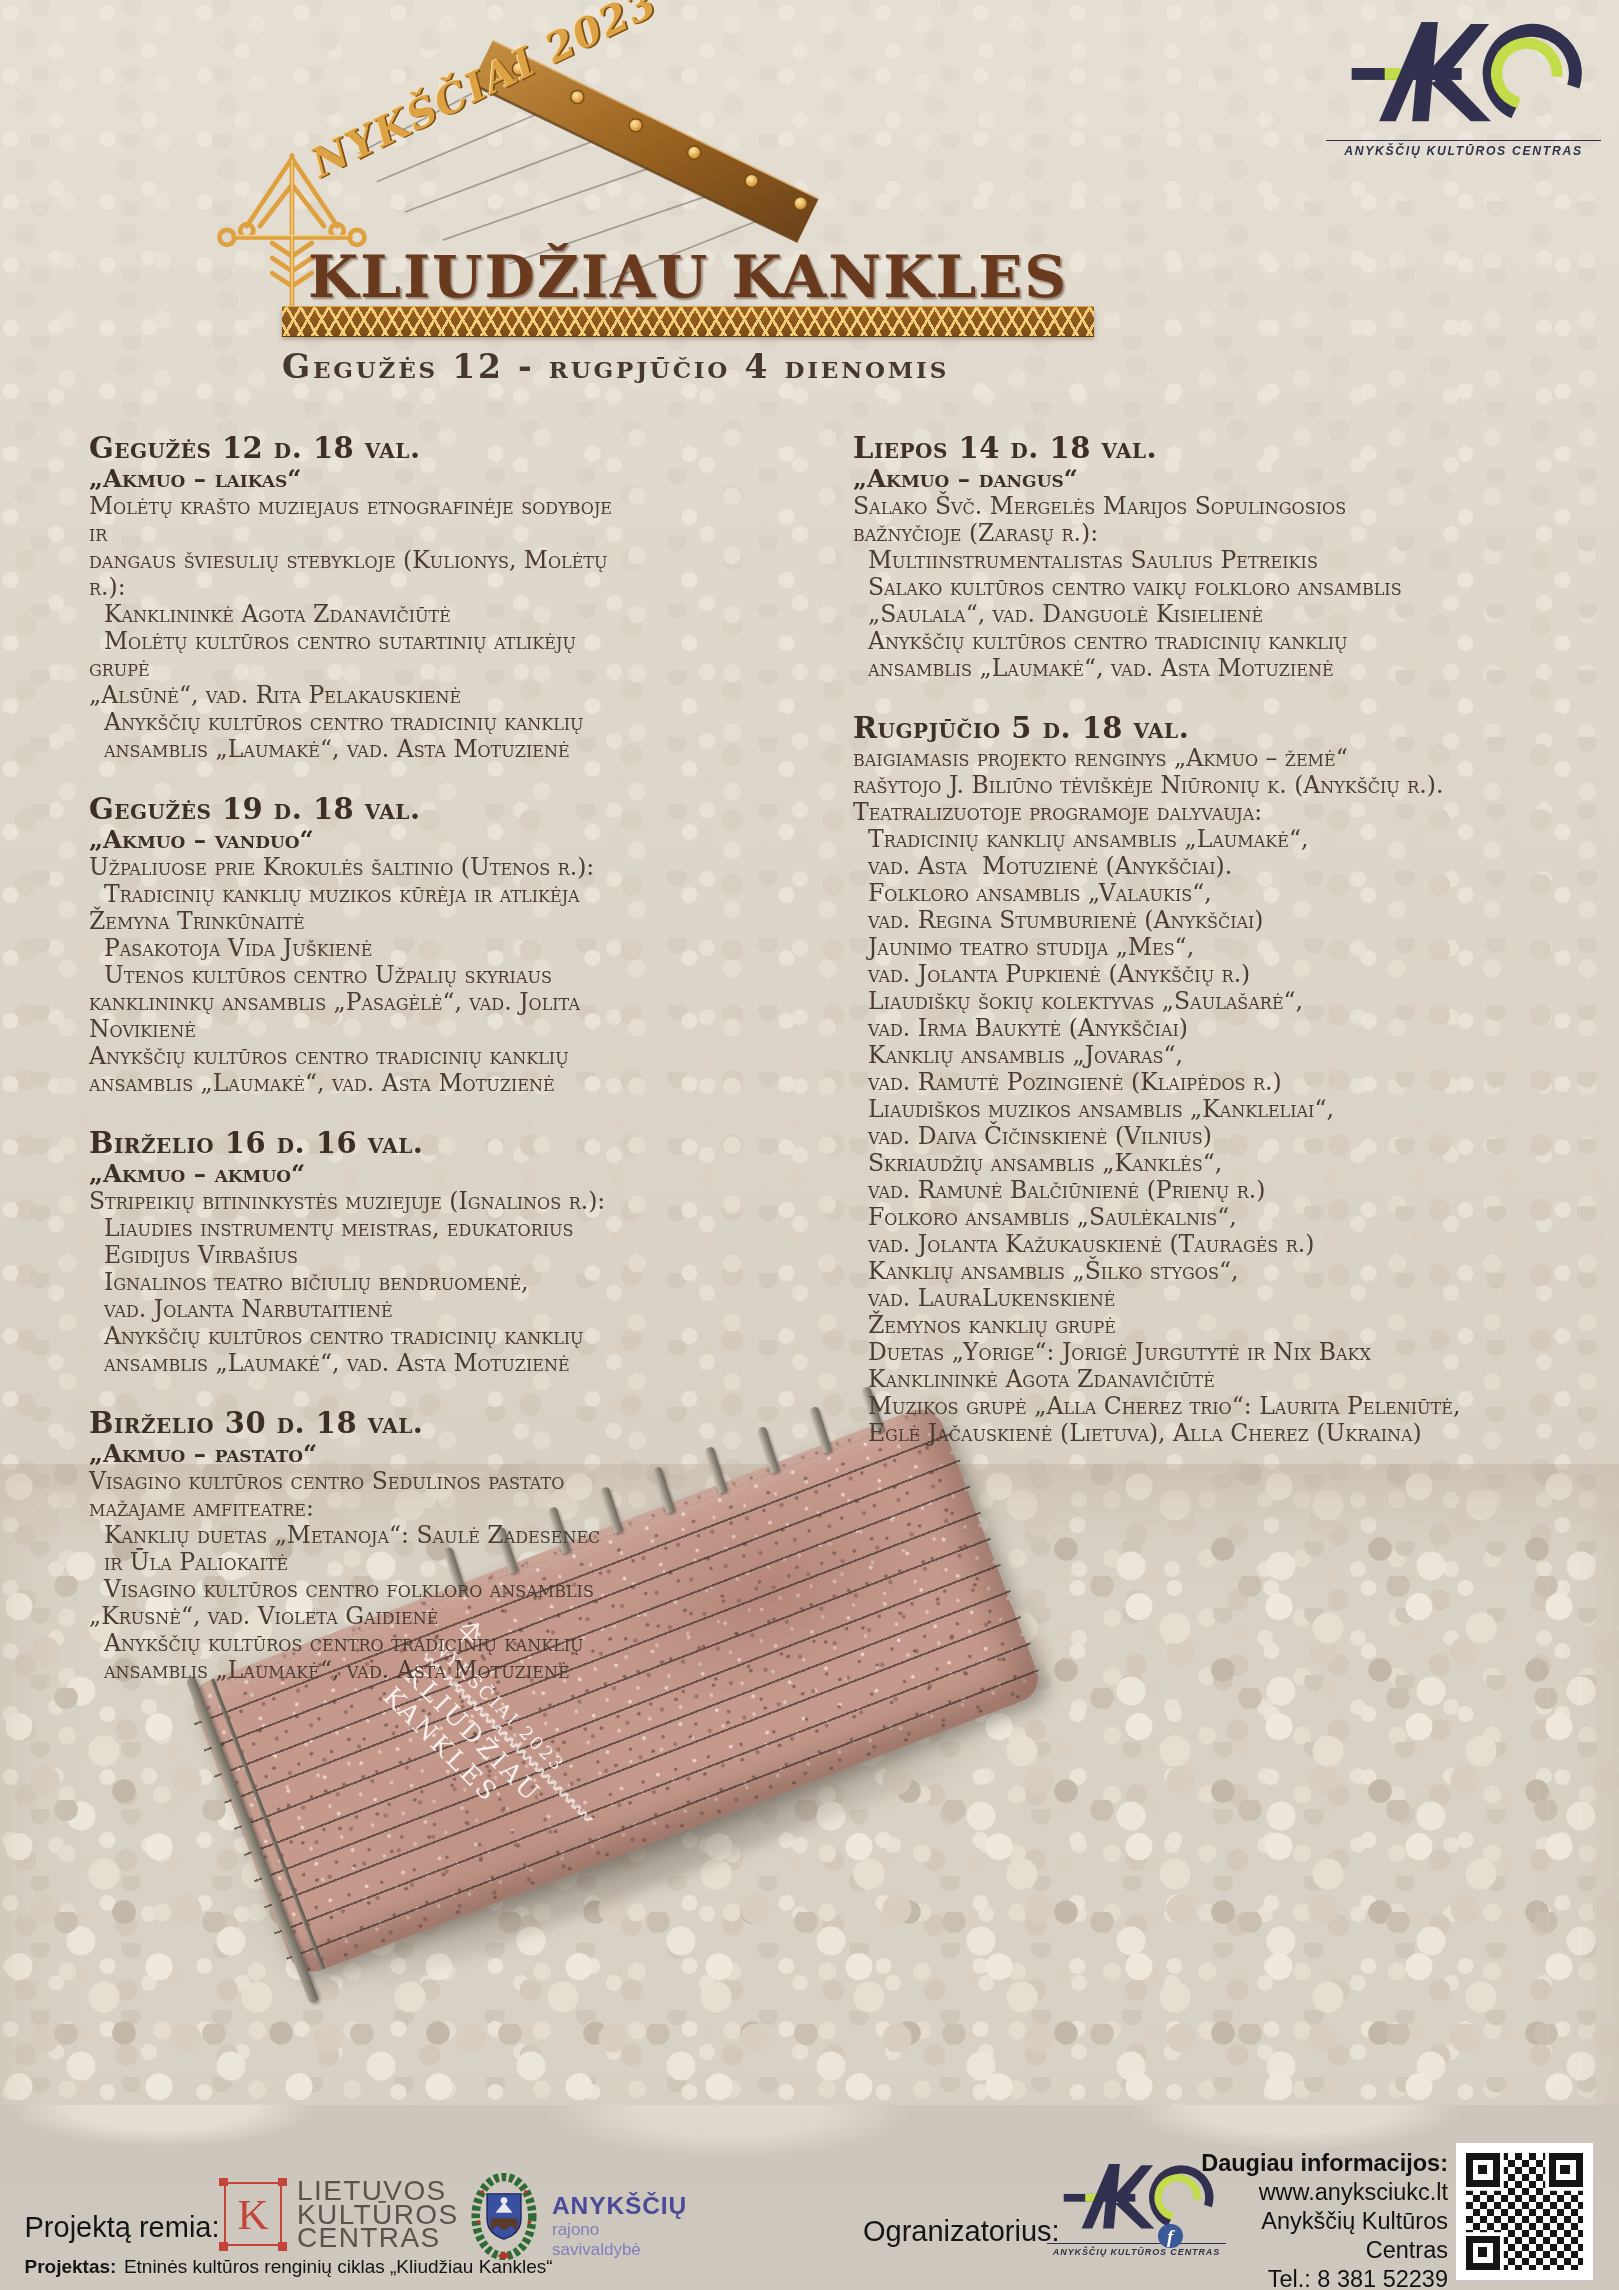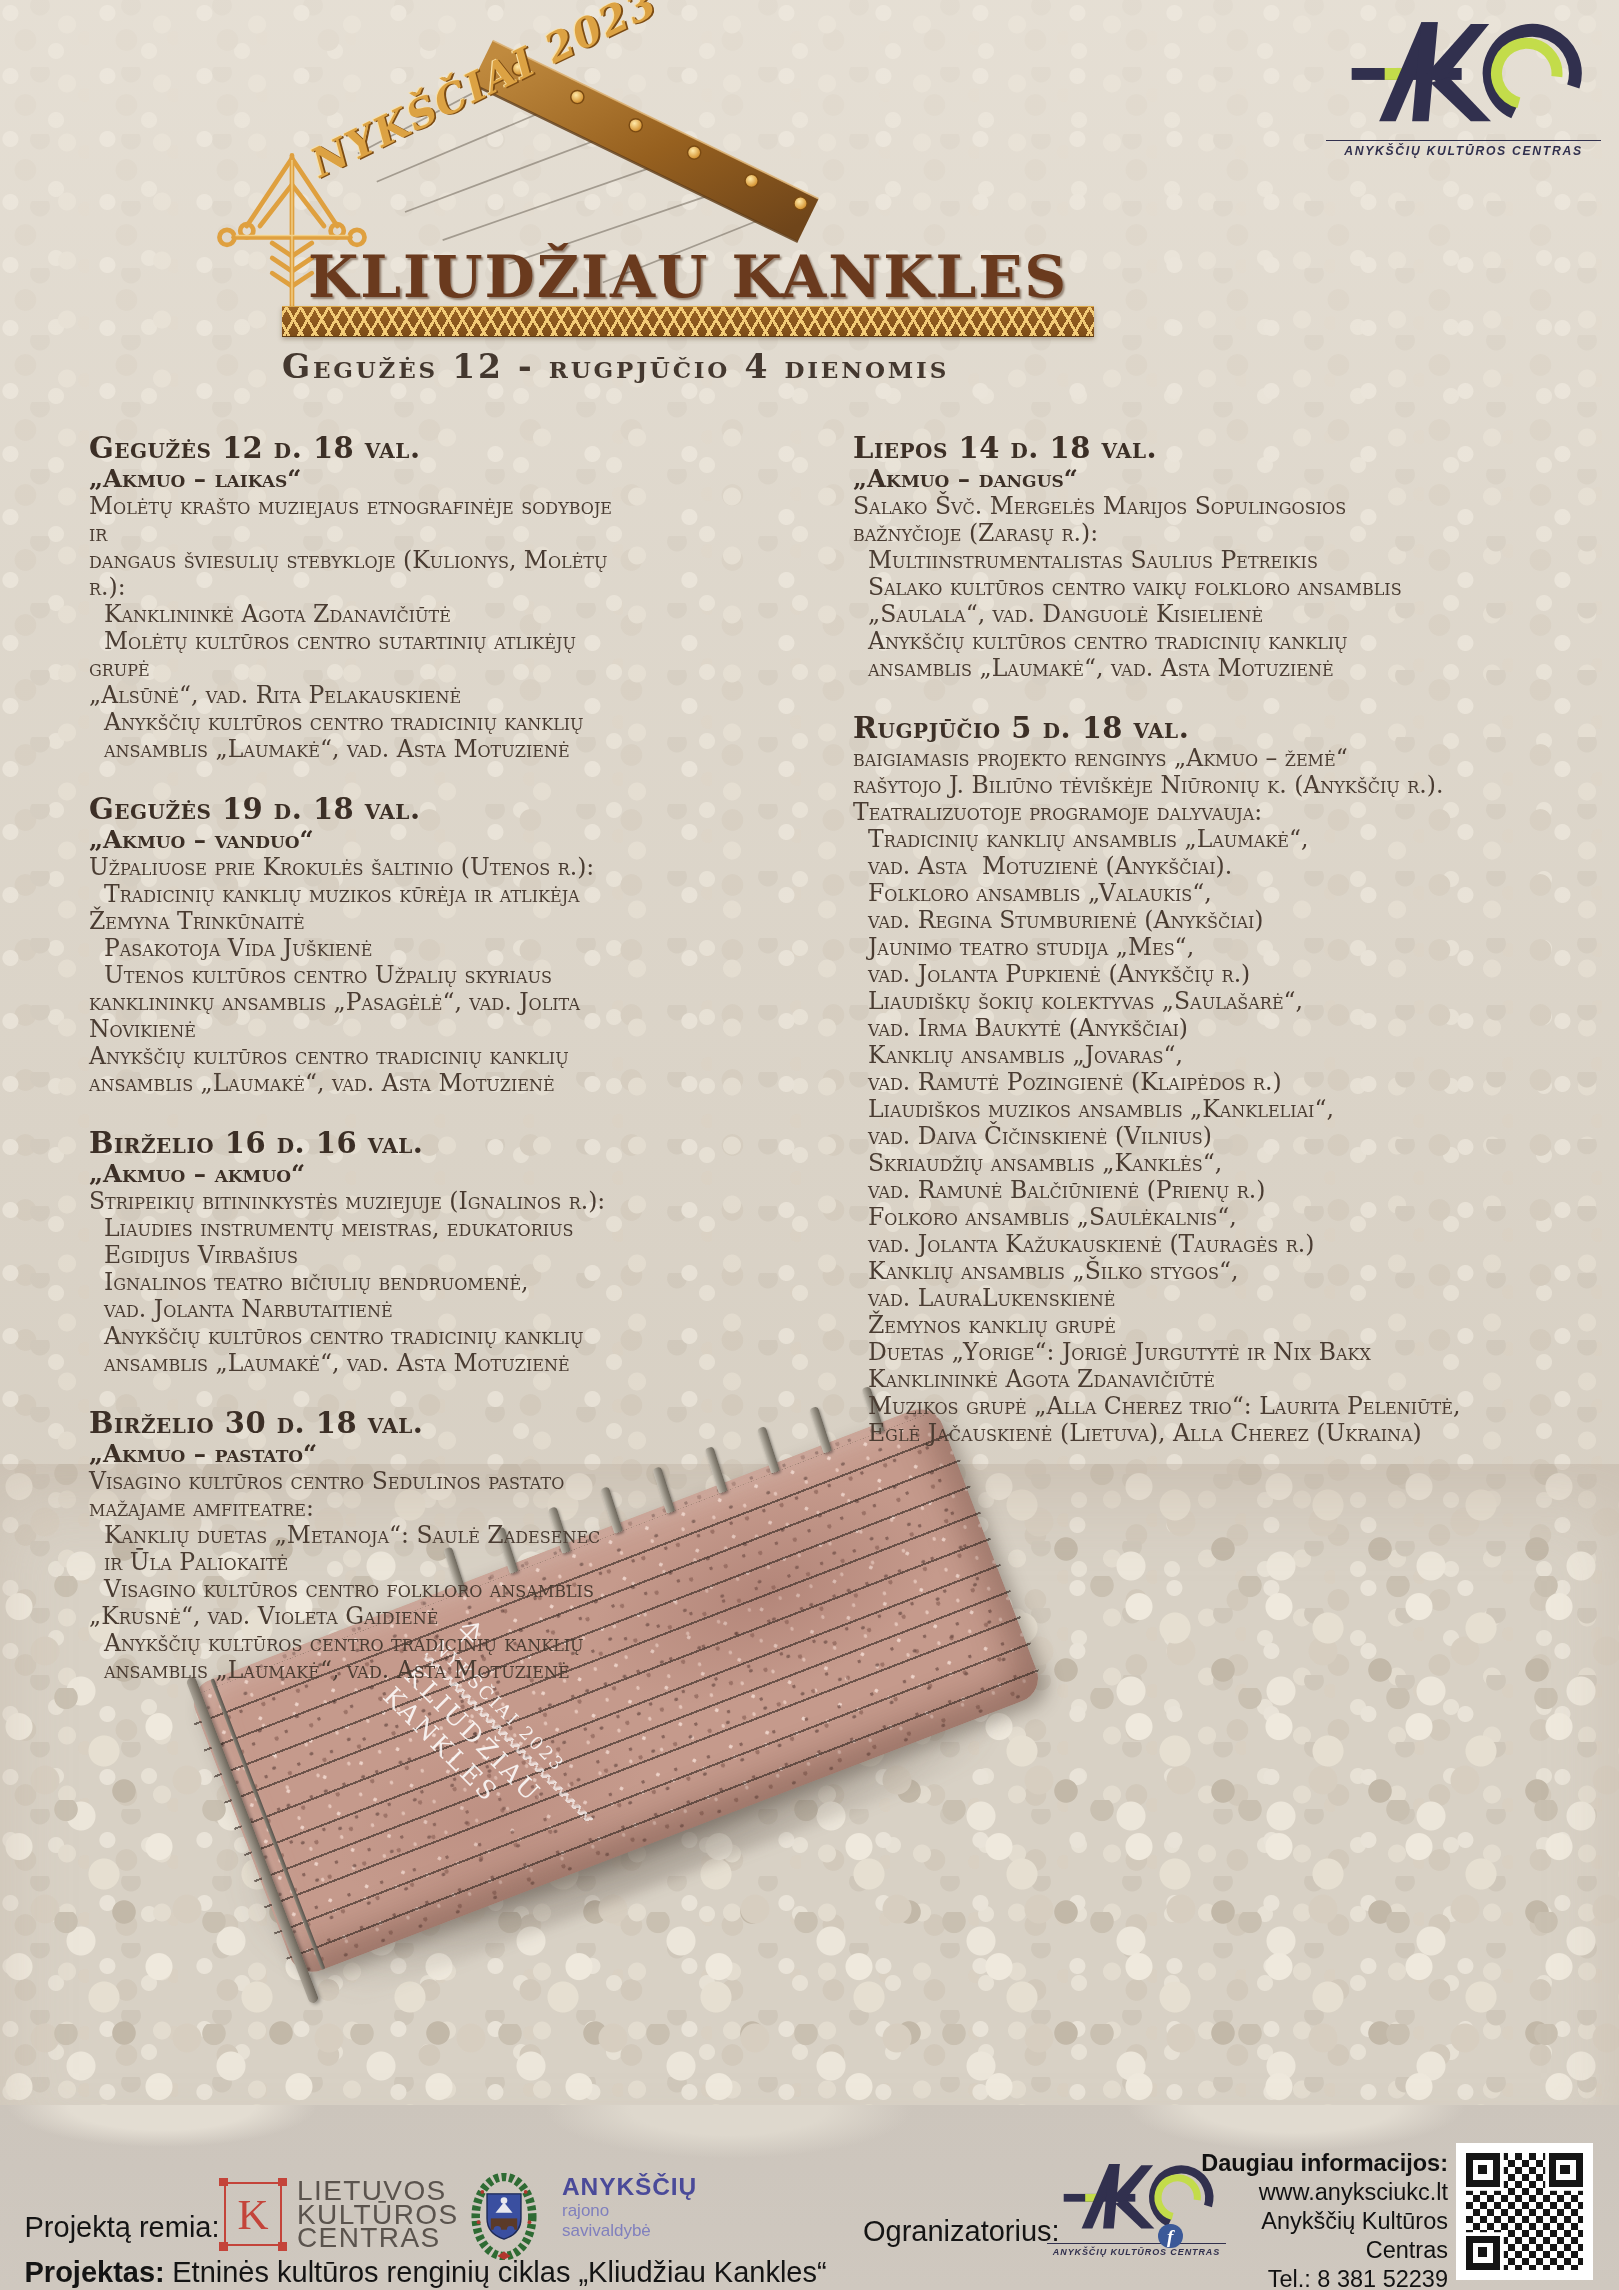--- a/index.html
+++ b/index.html
@@ -114,21 +114,21 @@
     font-family:"Liberation Sans",sans-serif;font-size:29px;color:#141414;}
   .ltk{position:absolute;left:224px;top:2179px;z-index:3;display:flex;gap:15px;align-items:center;}
   .ltk-frame{width:58px;height:64px;border:2.8px solid var(--ltk-red);position:relative;
     display:flex;align-items:center;justify-content:center;}
   .ltk-frame i{position:absolute;width:8.5px;height:8.5px;background:var(--ltk-red);}
   .ltk-frame i:nth-child(1){left:-6.6px;top:-6.6px;} .ltk-frame i:nth-child(2){right:-6.6px;top:-6.6px;}
   .ltk-frame i:nth-child(3){left:-6.6px;bottom:-6.6px;} .ltk-frame i:nth-child(4){right:-6.6px;bottom:-6.6px;}
   .ltk-k{font-family:"Liberation Serif",serif;font-size:43px;color:var(--ltk-red);}
   .ltk-text{font-family:"Liberation Sans",sans-serif;font-size:28px;letter-spacing:1.4px;
     color:#5a534d;line-height:23.5px;}
-  .arms{position:absolute;left:471px;top:2173px;z-index:3;display:flex;gap:25px;align-items:flex-start;}
+  .arms{position:absolute;left:471px;top:2173px;z-index:3;display:flex;gap:15px;align-items:flex-end;}
   .muni-name{font-family:"Liberation Sans",sans-serif;font-size:24.5px;font-weight:bold;
     color:var(--muni-blue);letter-spacing:0.9px;}
   .muni-sub{font-family:"Liberation Sans",sans-serif;font-size:17px;color:#8080bd;line-height:20px;}
   .organizer-label{position:absolute;left:863px;top:2215px;z-index:3;
     font-family:"Liberation Sans",sans-serif;font-size:29px;color:#141414;}
   .info-block{position:absolute;left:1158px;top:2149px;width:290px;z-index:3;text-align:right;
     font-family:"Liberation Sans",sans-serif;color:#111;}
   .info-label{font-size:23.5px;font-weight:bold;line-height:29px;}
   .info-row{font-size:23.5px;line-height:29px;}
   .fb-row{display:flex;justify-content:flex-end;align-items:center;gap:7.5px;font-size:23.5px;line-height:29px;}
@@ -137,21 +137,21 @@
     font-weight:bold;font-style:italic;font-size:19px;flex:0 0 auto;}
   .qr{position:absolute;left:1456px;top:2143px;width:137px;height:137px;background:#fff;
     padding:10.4px;z-index:3;}
   .qr-inner{position:relative;width:100%;height:100%;
     background:repeating-conic-gradient(#151515 0% 25%,transparent 0% 50%);background-size:14px 14px;}
   .qf{position:absolute;width:34px;height:34px;border:7.5px solid #151515;background:#fff;
     box-shadow:0 0 0 3.8px #fff;}
   .qf::after{content:"";position:absolute;left:4.7px;top:4.7px;width:9.4px;height:9.4px;background:#151515;}
   .qf-tl{left:0;top:0;} .qf-tr{right:0;top:0;} .qf-bl{left:0;bottom:0;}
   .project-line{position:absolute;left:24.5px;top:2256px;z-index:3;
-    font-family:"Liberation Sans",sans-serif;font-size:29px;color:#141414;}
+    font-family:"Liberation Sans",sans-serif;font-size:19px;color:#141414;}
   .project-line b{margin-right:7.5px;}
 </style>
 </head>
 <body>
 
 <div class="poster">
 
   <div class="bg-base"></div>
   <div class="bg-top-soft"></div>
   <div class="bg-mid"></div>

